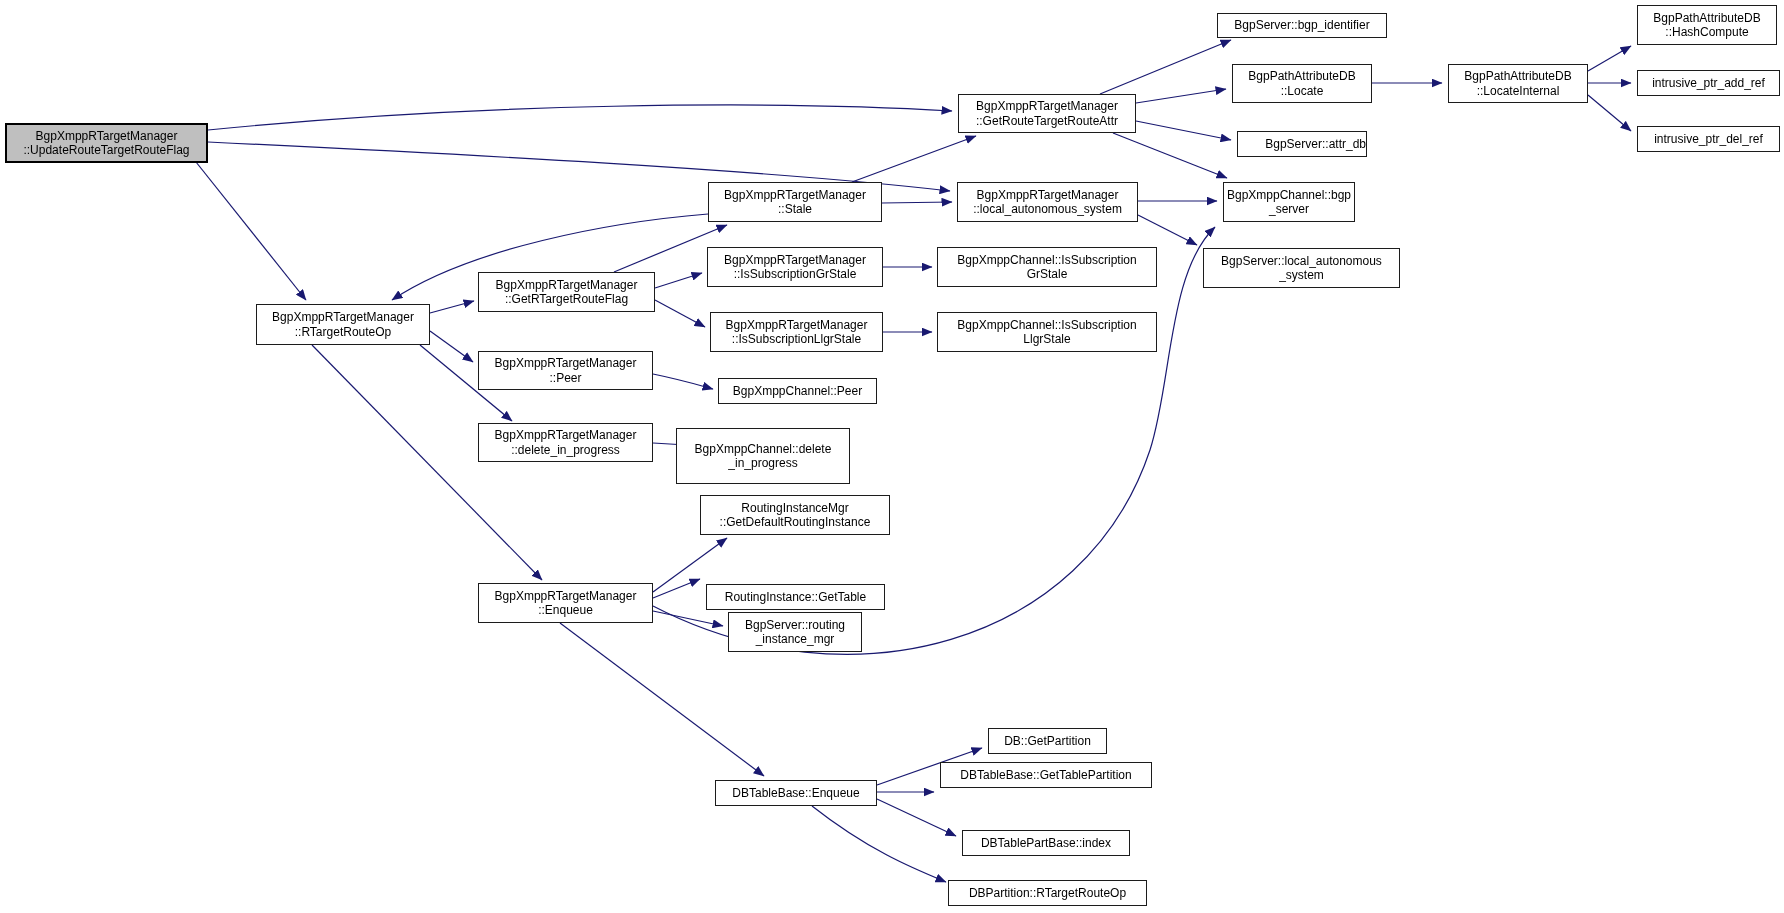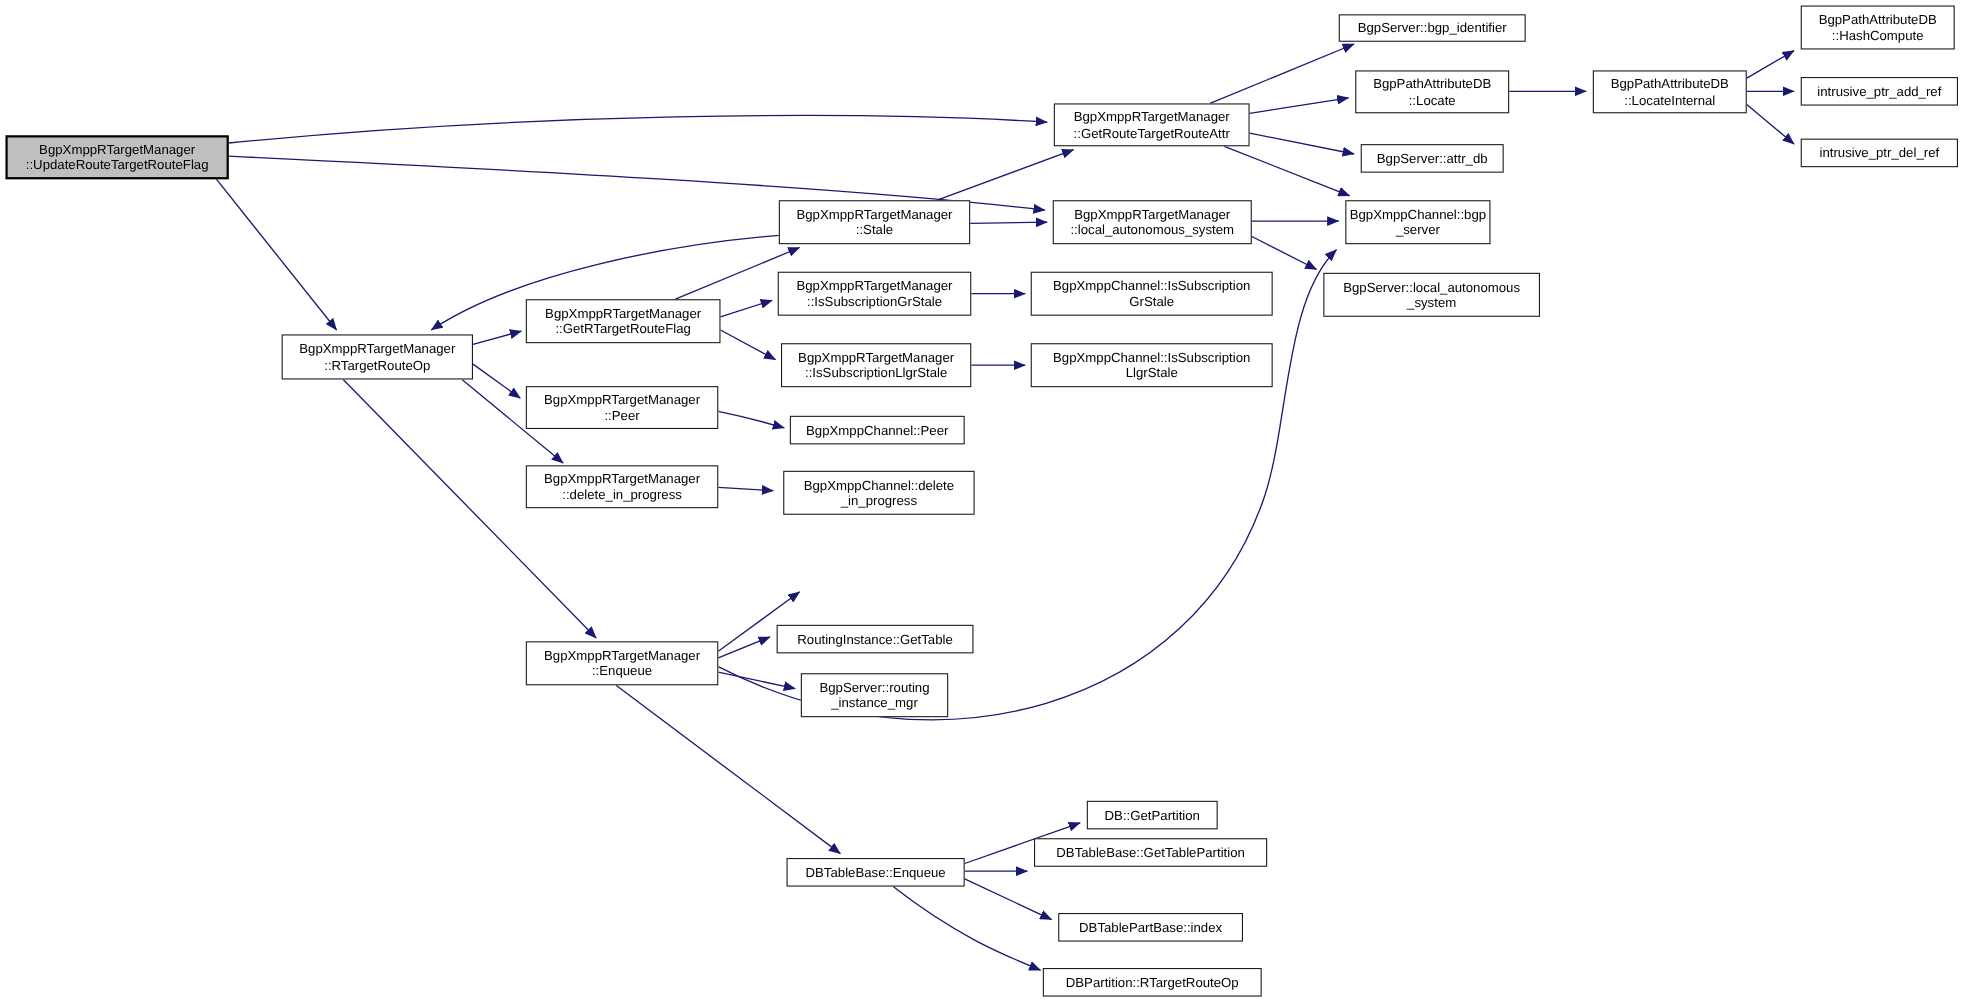--- a/index.html
+++ b/index.html
@@ -104,27 +104,31 @@
 
   <div class="node" style="left:710px;top:312px;width:173px;height:40px;">
     <span>BgpXmppRTargetManager</span>
     <span>::IsSubscriptionLlgrStale</span>
   </div>
 
   <div class="node" style="left:718px;top:378px;width:159px;height:26px;">
     <span>BgpXmppChannel::Peer</span>
   </div>
 
-  <div class="node" style="left:712px;top:428px;width:174px;height:40px;">
+  <div class="node" style="left:676px;top:428px;width:174px;height:56px;">
     <span>BgpXmppChannel::delete</span>
     <span>_in_progress</span>
   </div>
 
-
-  <div class="node" style="left:706px;top:568px;width:179px;height:26px;justify-content:center;">
+  <div class="node" style="left:700px;top:495px;width:190px;height:40px;">
+    <span>RoutingInstanceMgr</span>
+    <span>::GetDefaultRoutingInstance</span>
+  </div>
+
+  <div class="node" style="left:706px;top:584px;width:179px;height:26px;justify-content:center;">
     <span>RoutingInstance::GetTable</span>
   </div>
 
   <div class="node" style="left:728px;top:612px;width:134px;height:40px;">
     <span>BgpServer::routing</span>
     <span>_instance_mgr</span>
   </div>
 
   <div class="node" style="left:715px;top:780px;width:162px;height:26px;">
     <span>DBTableBase::Enqueue</span>
@@ -168,21 +172,21 @@
 
   <div class="node" style="left:1217px;top:13px;width:170px;height:25px;">
     <span>BgpServer::bgp_identifier</span>
   </div>
 
   <div class="node" style="left:1232px;top:64px;width:140px;height:39px;">
     <span>BgpPathAttributeDB</span>
     <span>::Locate</span>
   </div>
 
-  <div class="node" style="left:1237px;top:131px;width:130px;height:26px;">
+  <div class="node" style="left:1237px;top:131px;width:130px;height:26px;align-items:flex-end;">
     <span>BgpServer::attr_db</span>
   </div>
 
   <div class="node" style="left:1223px;top:182px;width:132px;height:40px;">
     <span>BgpXmppChannel::bgp</span>
     <span>_server</span>
   </div>
 
   <div class="node" style="left:1203px;top:248px;width:197px;height:40px;">
     <span>BgpServer::local_autonomous</span>

